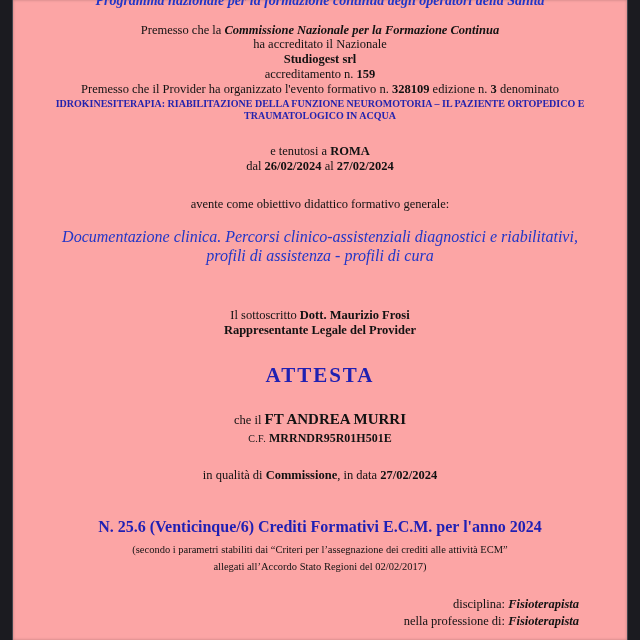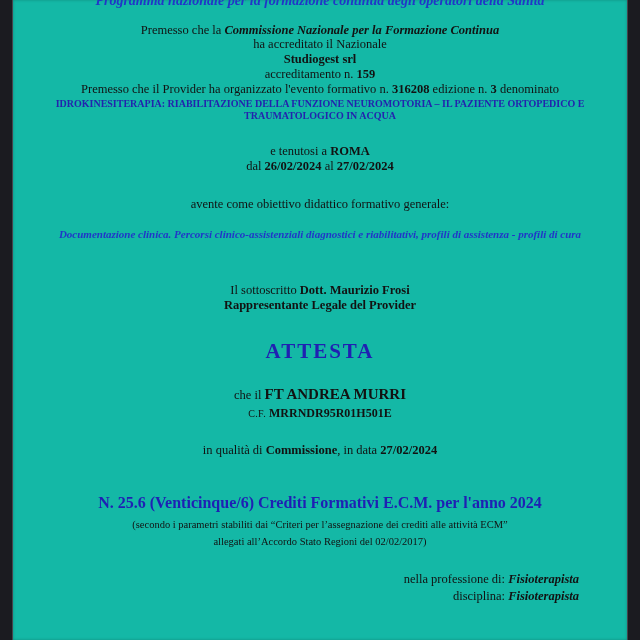--- a/index.html
+++ b/index.html
@@ -4,21 +4,21 @@
 <style>
   html,body{margin:0;padding:0;}
   body{
     width:640px;height:640px;overflow:hidden;
     background:#1b1b20;
     font-family:"Liberation Serif", serif;
     position:relative;
   }
   .page{
     position:absolute;top:0;bottom:0;left:13px;right:13px;
-    background:#14b8a6;
+    background:#fca5a5;
     box-shadow:0 0 0 1px #44444c, inset 0 0 3px rgba(0,0,0,.25);
     box-sizing:border-box;
     padding:0 42px;
     overflow:hidden;
     color:#121212;
   }
   p{margin:0;text-align:center;font-size:12.5px;line-height:1.18;}
   .b{font-weight:bold;}
   .i{font-style:italic;}
   .header-title{
@@ -28,21 +28,21 @@
   }
   .mt-premise{margin-top:13px;}
   .course-title{
     margin:2px auto 0 auto;max-width:560px;
     font-size:10px;font-weight:bold;color:#2323ae;
   }
   .venue{margin-top:22px;}
   .objective-label{margin-top:24px;}
   .objective-text{
     margin-top:16px;
-    font-size:11px;font-weight:bold;font-style:italic;color:#2136c8;
+    font-size:16px;font-weight:normal;font-style:italic;color:#2136c8;
   }
   .signer{margin-top:42px;}
   .attesta{
     margin-top:26px;
     font-size:21px;font-weight:bold;color:#2020b2;letter-spacing:2px;
   }
   .attendee{margin-top:23px;font-size:12.5px;}
   .attendee .name{font-size:15px;font-weight:bold;}
   .cf-line{margin-top:2px;}
   .cf-label{font-size:10px;letter-spacing:.3px;}
@@ -66,21 +66,21 @@
   <p class="header-title">Programma nazionale per la formazione continua degli operatori della Sanità</p>
 
   <p class="mt-premise"><span>Premesso che la </span><span class="b i">Commissione Nazionale per la Formazione Continua</span></p>
 
   <p>ha accreditato il Nazionale</p>
 
   <p class="b">Studiogest srl</p>
 
   <p><span>accreditamento n. </span><span class="b">159</span></p>
 
-  <p><span>Premesso che il Provider ha organizzato l'evento formativo n. </span><span class="b">316208</span><span> edizione n. </span><span class="b">3</span><span> denominato</span></p>
+  <p><span>Premesso che il Provider ha organizzato l'evento formativo n. </span><span class="b">328109</span><span> edizione n. </span><span class="b">3</span><span> denominato</span></p>
 
   <p class="course-title">IDROKINESITERAPIA: RIABILITAZIONE DELLA FUNZIONE NEUROMOTORIA – IL PAZIENTE ORTOPEDICO E TRAUMATOLOGICO IN ACQUA</p>
 
   <p class="venue"><span>e tenutosi a </span><span class="b">ROMA</span></p>
 
   <p><span>dal </span><span class="b">26/02/2024</span><span> al </span><span class="b">27/02/2024</span></p>
 
   <p class="objective-label">avente come obiettivo didattico formativo generale:</p>
 
   <p class="objective-text">Documentazione clinica. Percorsi clinico-assistenziali diagnostici e riabilitativi, profili di assistenza - profili di cura</p>
@@ -96,17 +96,17 @@
   <p class="cf-line"><span class="cf-label">C.F.</span><span class="cf-value">MRRNDR95R01H501E</span></p>
 
   <p class="quality"><span>in qualità di </span><span class="b">Commissione</span><span>, in data </span><span class="b">27/02/2024</span></p>
 
 
   <p class="credits">N. 25.6 (Venticinque/6) Crediti Formativi E.C.M. per l'anno 2024</p>
 
   <p class="credits-note first">(secondo i parametri stabiliti dai “Criteri per l’assegnazione dei crediti alle attività ECM”</p>
   <p class="credits-note">allegati all’Accordo Stato Regioni del 02/02/2017)</p>
 
+  <p class="profession"><span>disciplina: </span><span class="prof-value">Fisioterapista</span></p>
+
   <p class="profession"><span>nella professione di: </span><span class="prof-value">Fisioterapista</span></p>
-
-  <p class="profession"><span>disciplina: </span><span class="prof-value">Fisioterapista</span></p>
 
 </div>
 
 </body></html>

